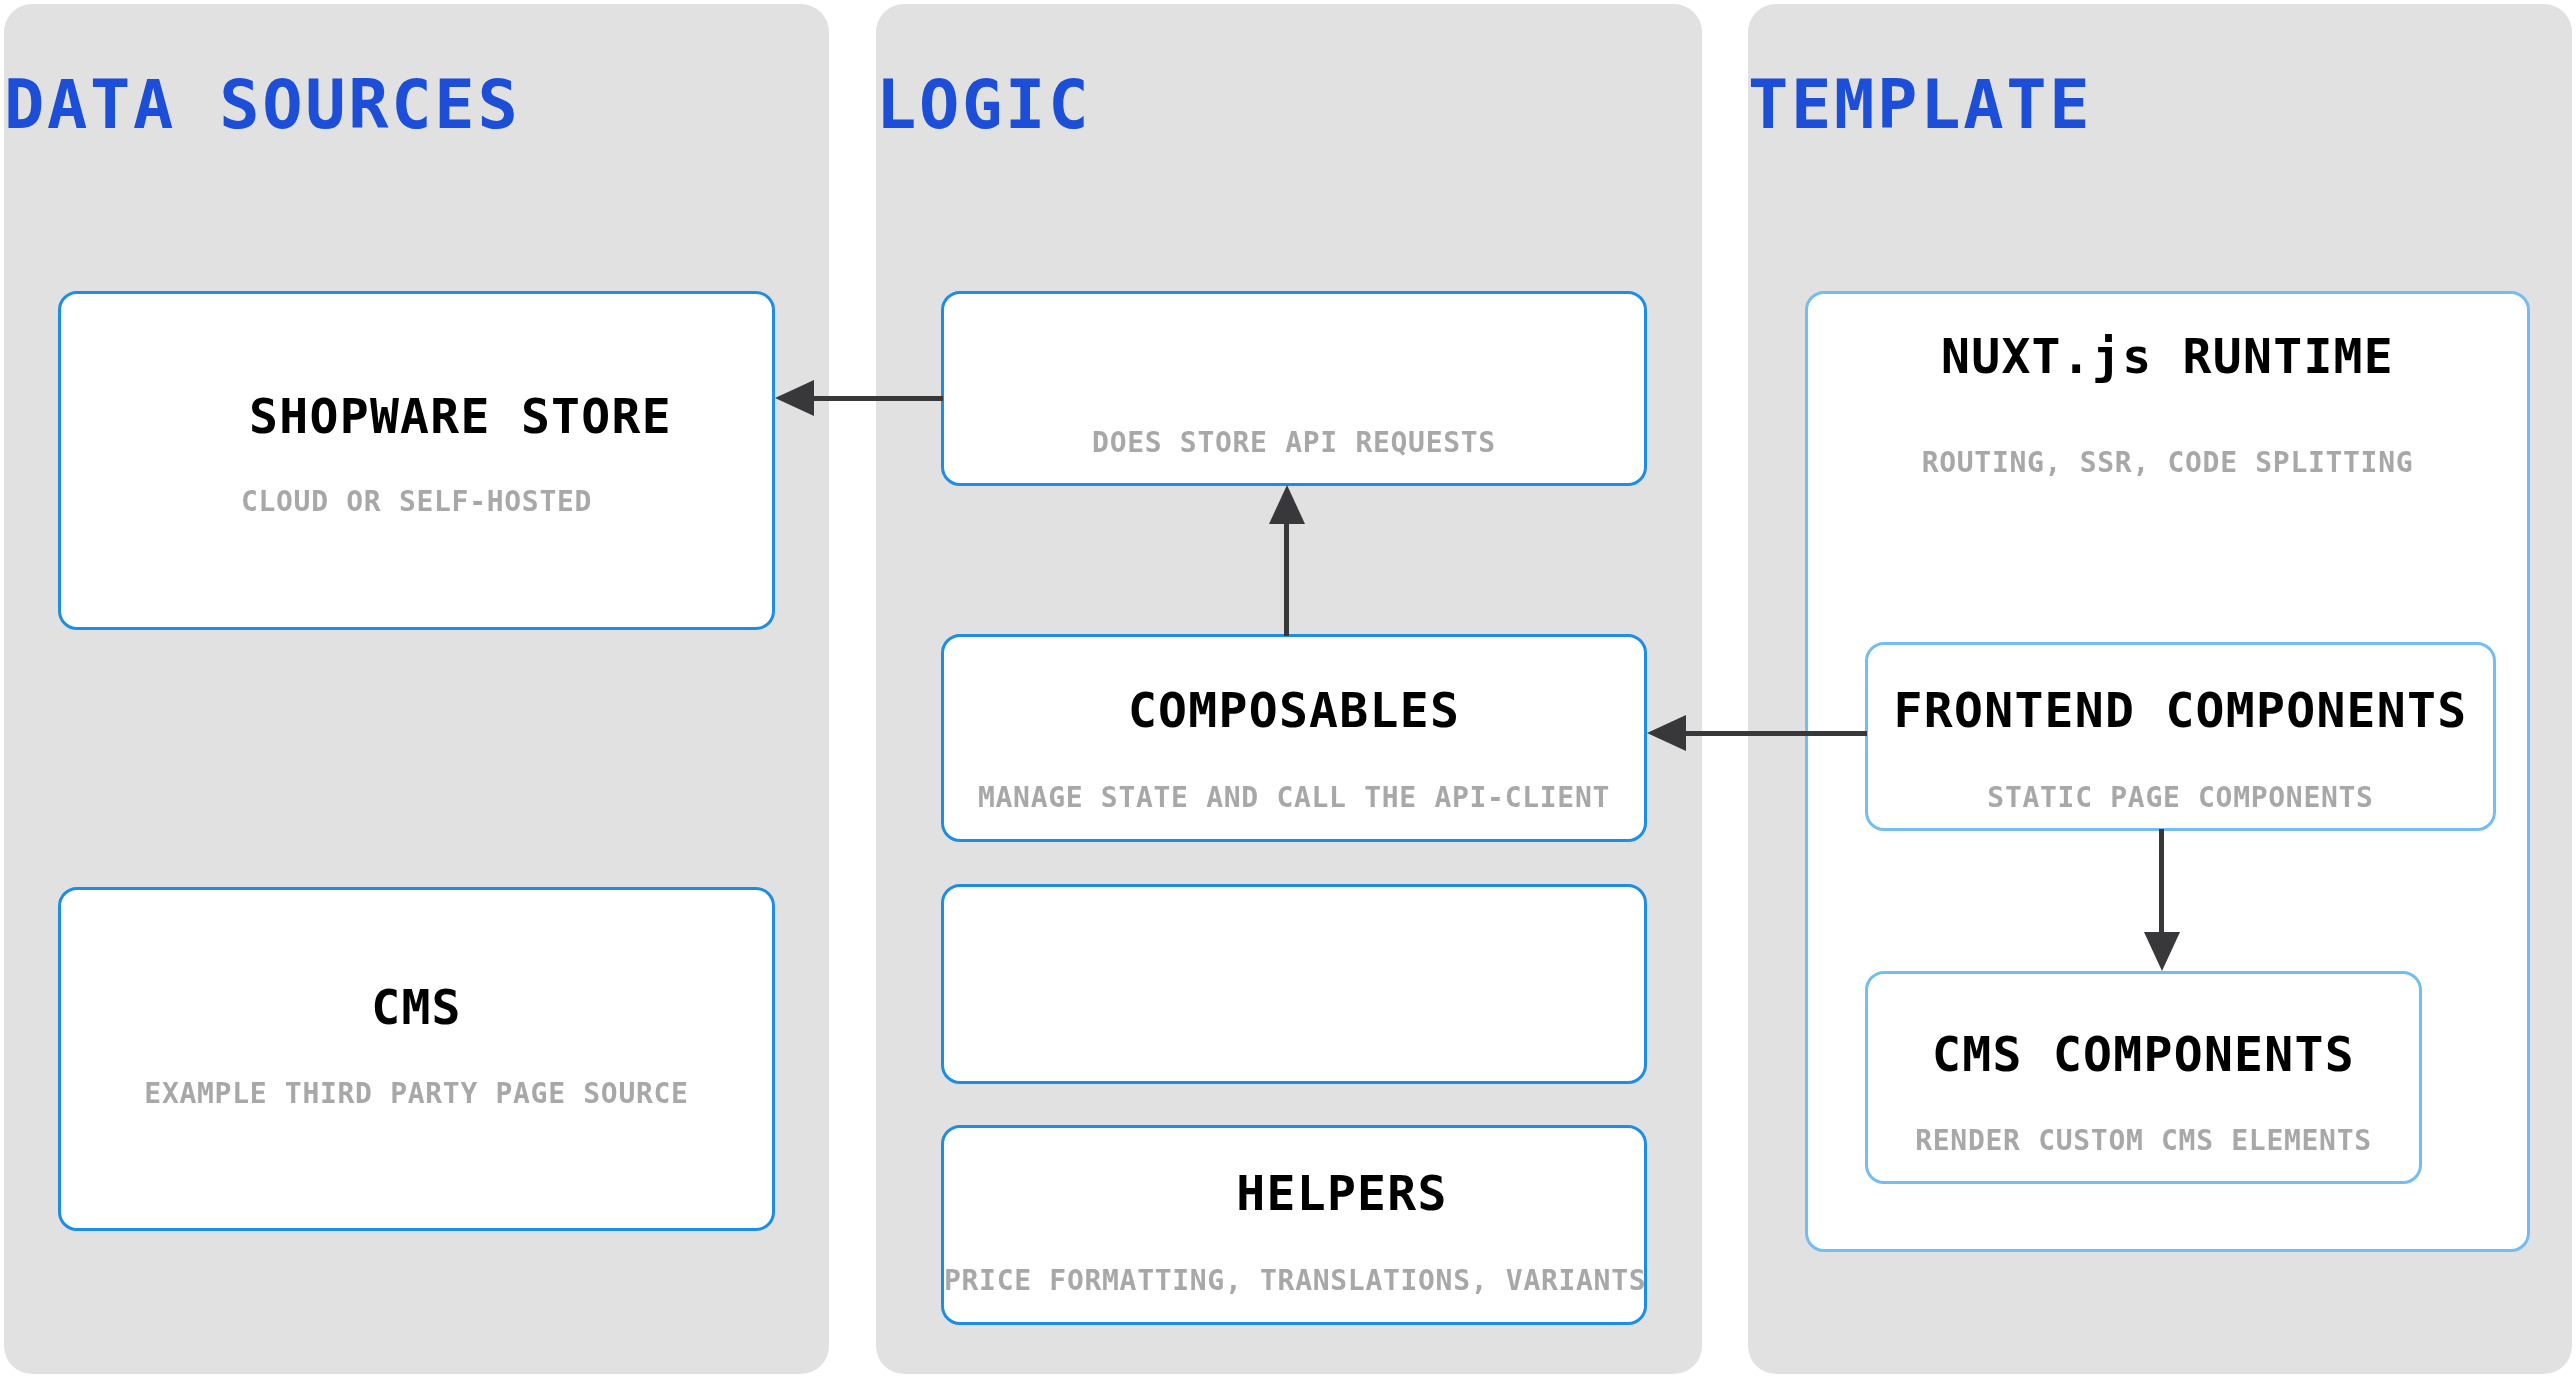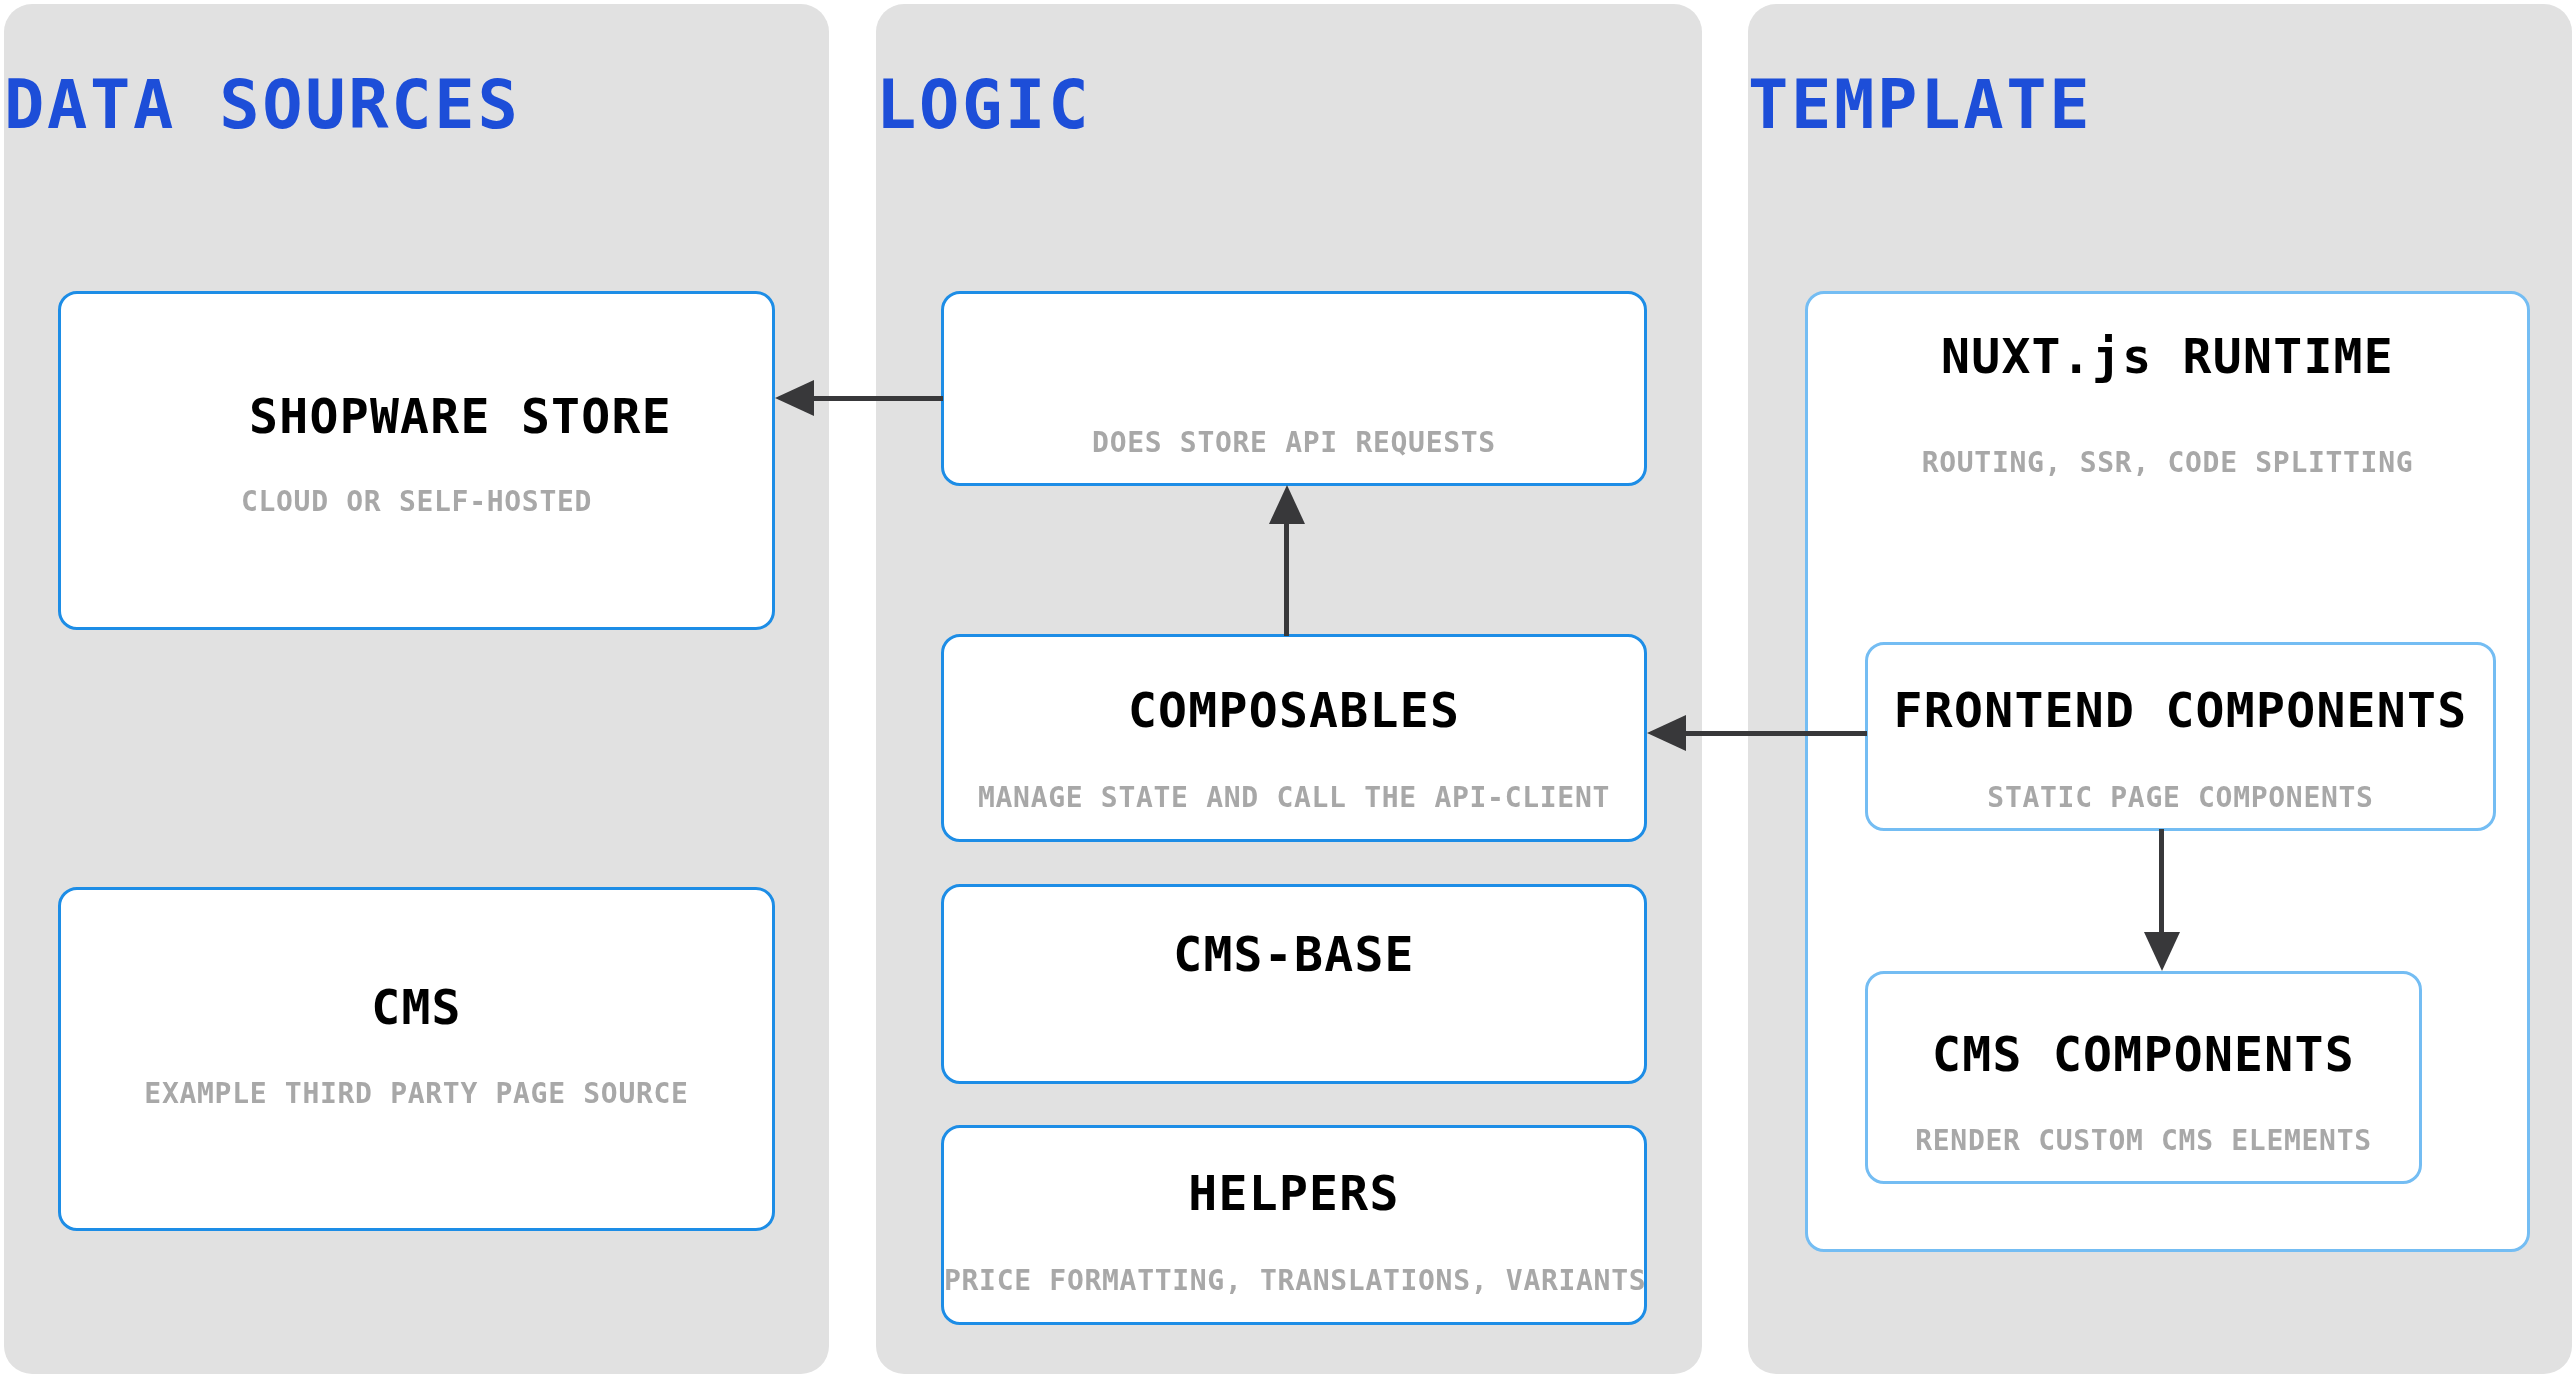--- a/index.html
+++ b/index.html
@@ -47,21 +47,21 @@
 
   #box-composables{left:941px;top:634px;width:706px;height:208px;}
   #box-composables .box-title{top:73px;}
   #box-composables .box-subtitle{top:160px;}
 
   #box-cmsbase{left:941px;top:884px;width:706px;height:200px;}
   #box-cmsbase .box-title{top:67px;}
   #box-cmsbase .box-subtitle{top:152px;}
 
   #box-helpers{left:941px;top:1125px;width:706px;height:200px;}
-  #box-helpers .box-title{top:65px;}
+  #box-helpers .box-title{top:65px;margin-left:48px;}
   #box-helpers .box-subtitle{top:152px;}
 
   #box-nuxt{left:1805px;top:291px;width:725px;height:961px;}
   #box-nuxt .box-title{top:62px;}
   #box-nuxt .box-subtitle{top:168px;}
 
   #box-frontend{left:1865px;top:642px;width:631px;height:189px;}
   #box-frontend .box-title{top:65px;}
   #box-frontend .box-subtitle{top:152px;}
 
@@ -119,21 +119,20 @@
   <div class="box border-strong" id="box-api">
     <div class="box-subtitle">DOES STORE API REQUESTS</div>
   </div>
 
   <div class="box border-strong" id="box-composables">
     <div class="box-title">COMPOSABLES</div>
     <div class="box-subtitle">MANAGE STATE AND CALL THE API-CLIENT</div>
   </div>
 
   <div class="box border-strong" id="box-cmsbase">
-    <div class="box-title">CMS-BASE</div>
   </div>
 
   <div class="box border-strong" id="box-helpers">
     <div class="box-title">HELPERS</div>
     <div class="box-subtitle">PRICE FORMATTING, TRANSLATIONS, VARIANTS</div>
   </div>
 
   <div class="box border-light" id="box-nuxt">
     <div class="box-title">NUXT.js RUNTIME</div>
     <div class="box-subtitle">ROUTING, SSR, CODE SPLITTING</div>

